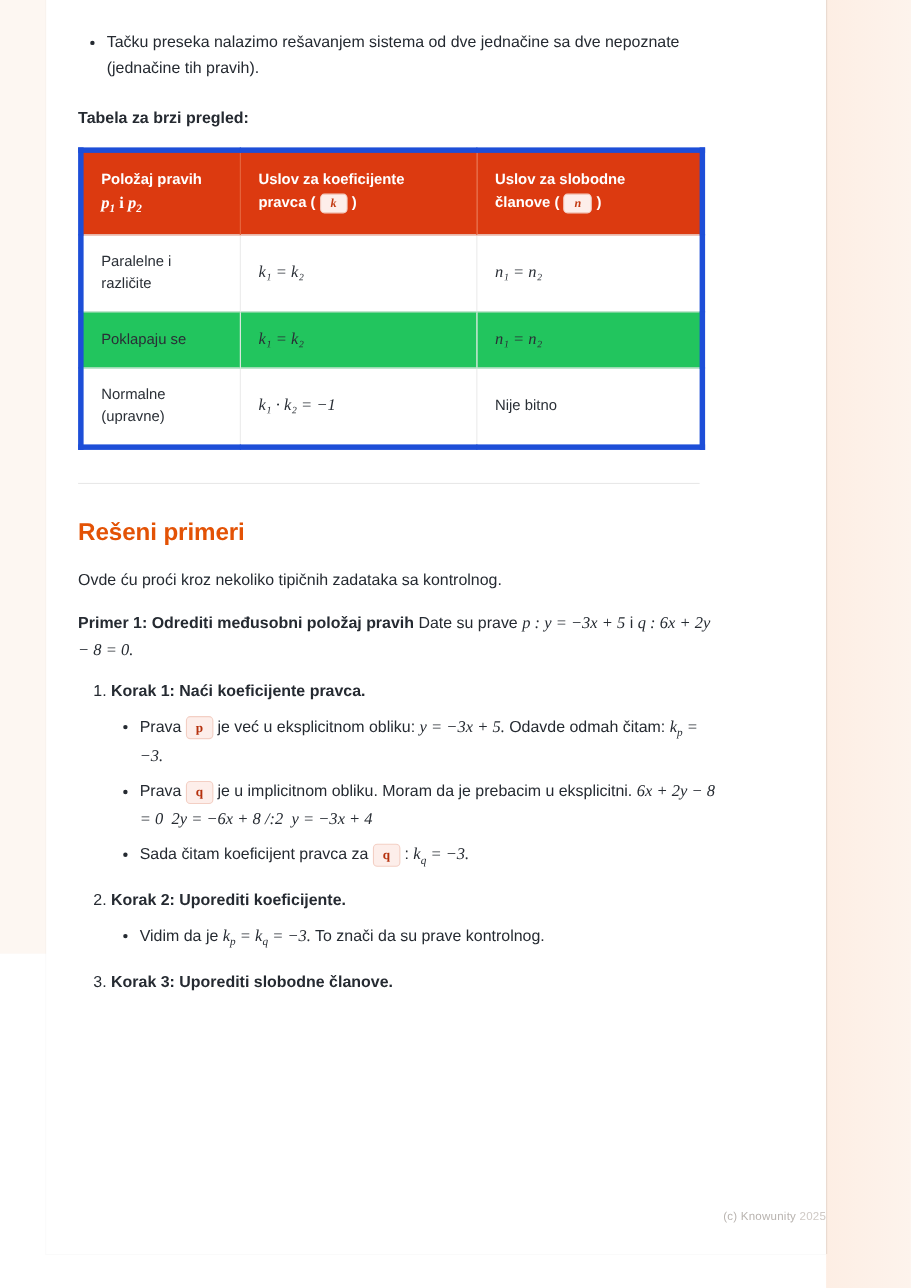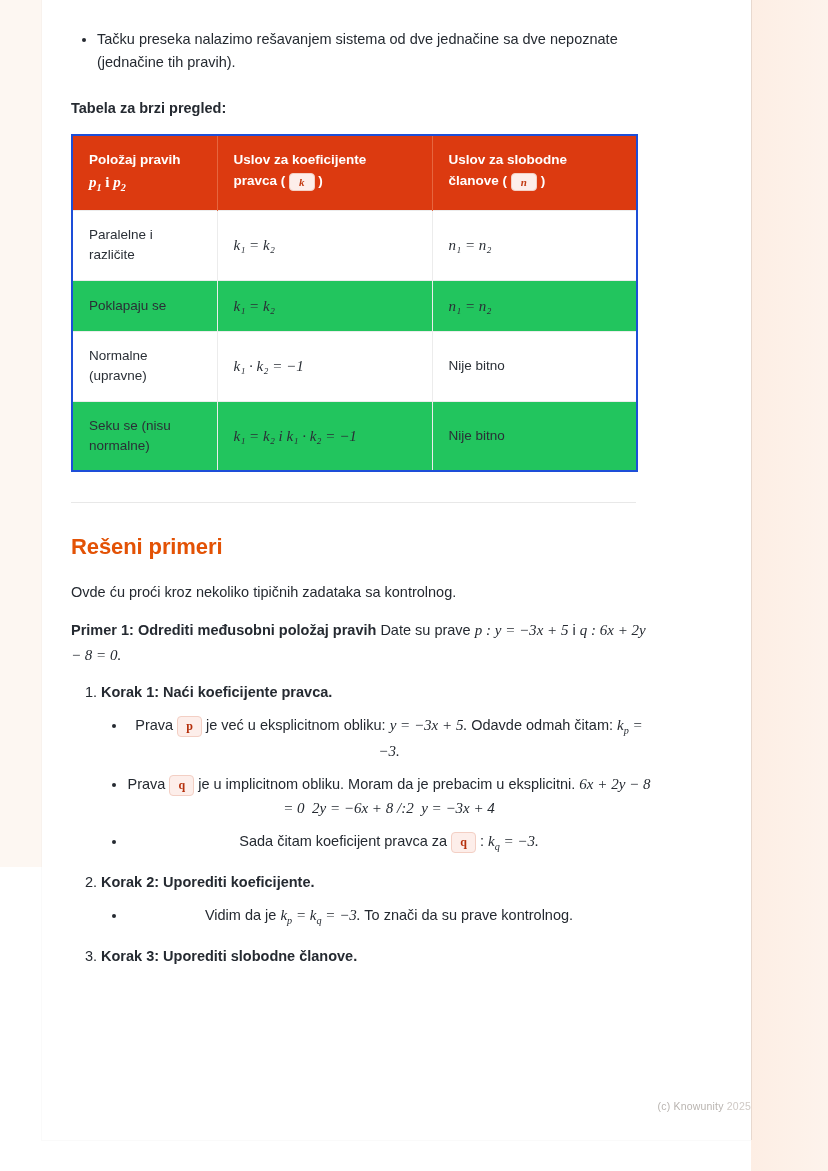--- a/index.html
+++ b/index.html
@@ -57,21 +57,21 @@
 
   p { margin: 0 0 14px 0; }
 
   .tabela-title { font-weight: bold; margin: 22px 0 14px 0; font-size: 14.5px; }
 
   table.quick {
     border-collapse: collapse;
     width: 565px;
     table-layout: fixed;
     font-size: 13.5px;
-    border: 2px solid #1d4ed8;
+    border: 5px solid #1d4ed8;
   }
   table.quick th {
     background: #dc3a10;
     color: #ffffff;
     text-align: left;
     font-weight: bold;
     padding: 14px 16px;
     vertical-align: top;
     font-size: 13.5px;
     line-height: 1.55;
@@ -138,21 +138,20 @@
     letter-spacing: -0.1px;
   }
 
   ol.steps { list-style: decimal; padding-left: 30px; margin-top: 12px; }
   ol.steps > li { margin-bottom: 6px; }
   ol.steps > li > .steptitle { font-weight: bold; }
   ol.steps ul.sub {
     list-style: disc;
     padding-left: 26px;
     margin: 8px 0 16px 0;
-    text-align: center;
   }
   ol.steps ul.sub > li { margin-bottom: 8px; }
 
   .copyright {
     position: absolute;
     right: 77px;
     top: 1100px;
     font-size: 10.5px;
     color: #b9b4b0;
     letter-spacing: 0.2px;
@@ -210,25 +209,20 @@
         <tr class="alt">
           <td>Poklapaju se</td>
           <td class="m">k₁ = k₂</td>
           <td class="m">n₁ = n₂</td>
         </tr>
         <tr>
           <td>Normalne (upravne)</td>
           <td class="m">k₁ · k₂ = −1</td>
           <td>Nije bitno</td>
         </tr>
-        <tr class="alt">
-          <td>Seku se (nisu normalne)</td>
-          <td class="m">k₁ = k₂ i k₁ · k₂ = −1</td>
-          <td>Nije bitno</td>
-        </tr>
       </tbody>
     </table>
 
     <hr class="sep">
 
     <h2 class="section">Rešeni primeri</h2>
 
     <p>Ovde ću proći kroz nekoliko tipičnih zadataka sa kontrolnog.</p>
 
     <p>

